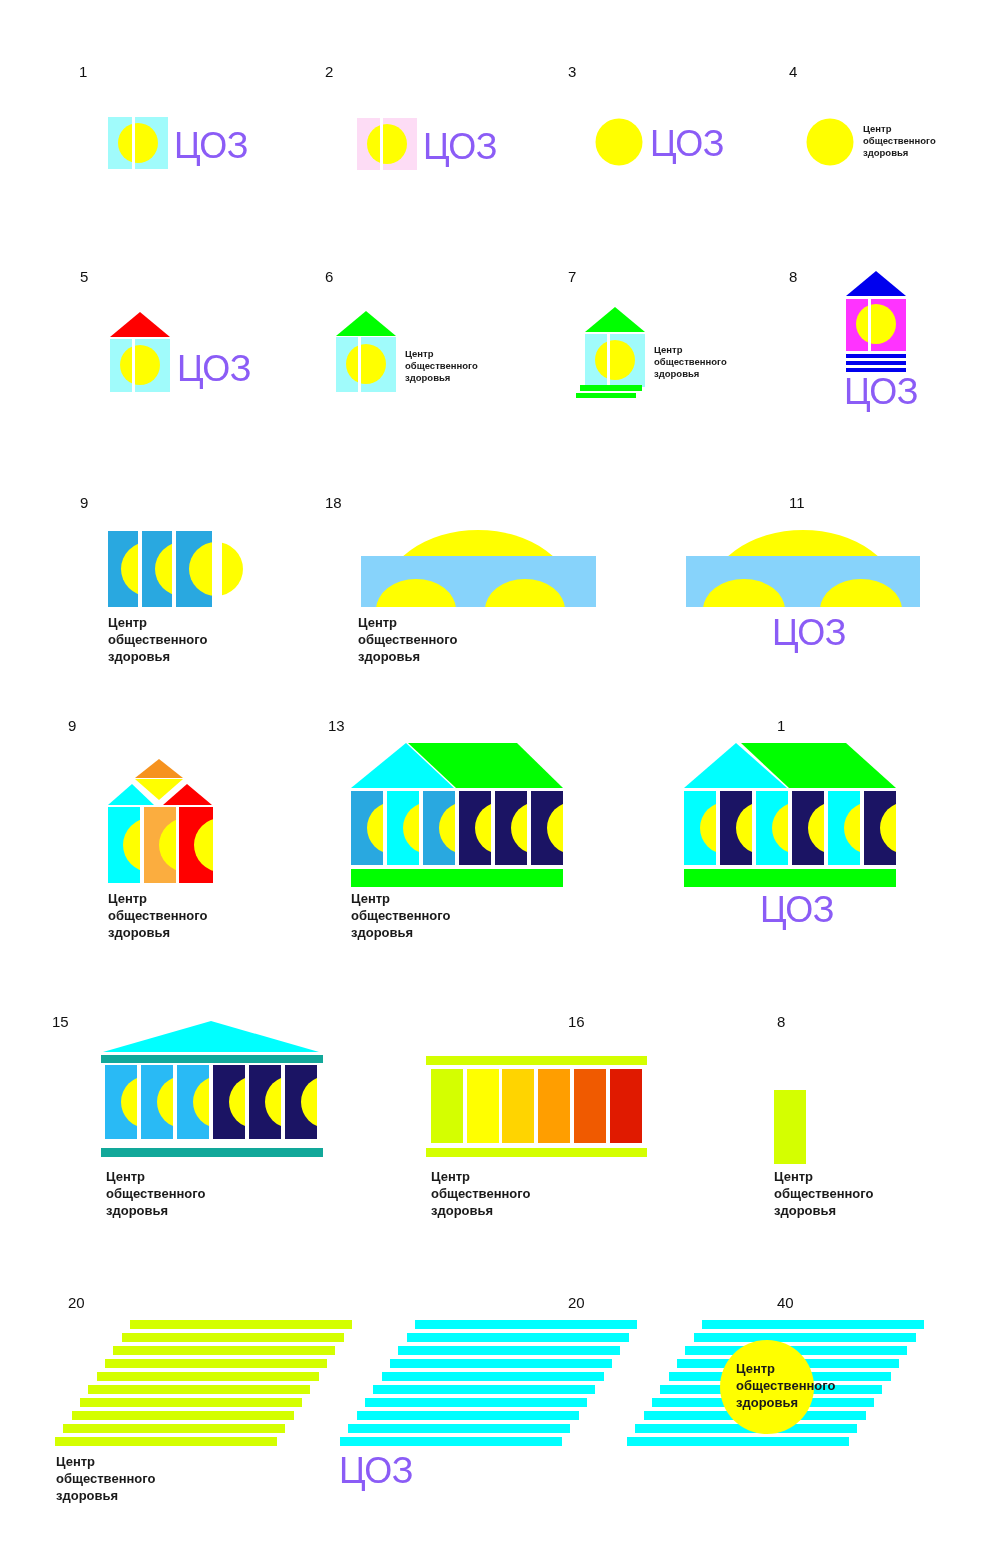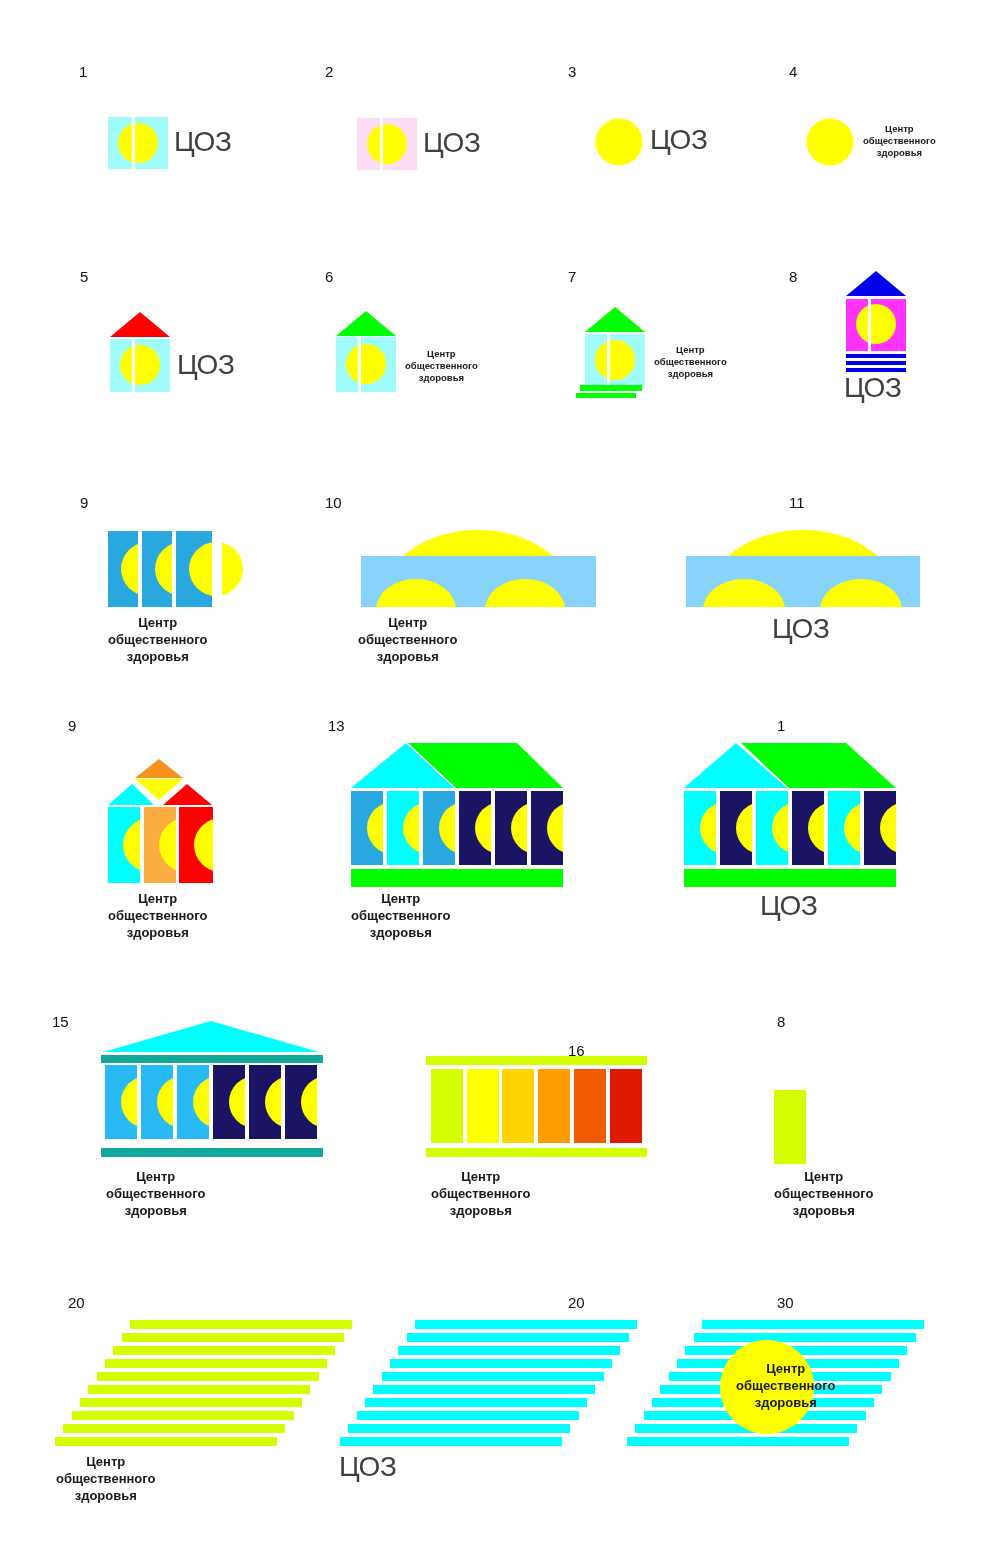--- a/index.html
+++ b/index.html
@@ -1,22 +1,22 @@
 <!DOCTYPE html>
 <html><head>
 <meta charset="utf-8">
 <style>
   html, body { margin: 0; padding: 0; background: #ffffff; }
   body { width: 1000px; height: 1565px; position: relative; overflow: hidden;
          font-family: "Liberation Sans", "DejaVu Sans", sans-serif; color: #111; }
   .num { position: absolute; font-size: 15px; color: #111; }
-  .abbr { position: absolute; font-size: 28px; letter-spacing: -0.5px; color: #404040; line-height: 1; }
+  .abbr { position: absolute; font-size: 36px; letter-spacing: -0.5px; color: #8b5cf6; line-height: 1; }
   .name { position: absolute; font-size: 13px; line-height: 17px; font-weight: bold; color: #1a1a1a; }
   .name.sm { font-size: 9.5px; line-height: 12px; }
-  .name span { display: block; text-align: center; }
+  .name span { display: block; }
   svg { position: absolute; overflow: visible; }
   .variant { position: absolute; }
 </style>
 </head>
 <body>
 
 <div class="variant">
   <div class="num" style="left:79px;top:63px">1</div>
   <svg style="left:108px;top:117px" width="60" height="52">
     <rect x="0" y="0" width="60" height="52" fill="#a0fbfb"></rect>
@@ -136,21 +136,21 @@
     <rect x="104" y="0" width="10" height="76" fill="#fff"></rect>
   </svg>
   <div class="name" style="left:108px;top:614px">
     <span>Центр</span>
       <span>общественного</span>
       <span>здоровья</span>
   </div>
 </div>
 
 <div class="variant">
-  <div class="num" style="left:325px;top:494px">10</div>
+  <div class="num" style="left:325px;top:494px">18</div>
   <svg style="left:361px;top:530px" width="235" height="77">
     <defs>
         <clipPath id="c10">
           <rect x="0" y="0" width="235" height="77"></rect>
         </clipPath>
       </defs>
     <ellipse cx="117" cy="70" rx="96" ry="70" fill="#ffff00" clip-path="url(#c10)"></ellipse>
     <rect x="0" y="26" width="235" height="51" fill="#87d3fb"></rect>
     <ellipse cx="55" cy="80" rx="40" ry="31" fill="#ffff00" clip-path="url(#c10)"></ellipse>
     <ellipse cx="164" cy="80" rx="40" ry="31" fill="#ffff00" clip-path="url(#c10)"></ellipse>
@@ -341,21 +341,21 @@
     <rect x="0" y="127" width="222" height="9" fill="#12a89a"></rect>
   </svg>
   <div class="name" style="left:106px;top:1168px">
     <span>Центр</span>
       <span>общественного</span>
       <span>здоровья</span>
   </div>
 </div>
 
 <div class="variant">
-  <div class="num" style="left:568px;top:1042px">16</div>
+  <div class="num" style="left:568px;top:1013px">16</div>
   <svg style="left:426px;top:1056px" width="221" height="102">
     <rect x="0" y="0" width="221" height="9" fill="#d4ff00"></rect>
     <rect x="5" y="13" width="32" height="74" fill="#d4ff00"></rect>
     <rect x="41" y="13" width="32" height="74" fill="#ffff00"></rect>
     <rect x="76" y="13" width="32" height="74" fill="#ffd400"></rect>
     <rect x="112" y="13" width="32" height="74" fill="#ff9e00"></rect>
     <rect x="148" y="13" width="32" height="74" fill="#f05a00"></rect>
     <rect x="184" y="13" width="32" height="74" fill="#e01a00"></rect>
     <rect x="0" y="92" width="221" height="9" fill="#d4ff00"></rect>
   </svg>
@@ -414,21 +414,21 @@
       <rect x="25" y="78" width="222" height="9"></rect>
       <rect x="17" y="91" width="222" height="9"></rect>
       <rect x="8" y="104" width="222" height="9"></rect>
       <rect x="0" y="117" width="222" height="9"></rect>
     </g>
   </svg>
   <div class="abbr" style="left:339px;top:1453px">ЦОЗ</div>
 </div>
 
 <div class="variant">
-  <div class="num" style="left:777px;top:1294px">30</div>
+  <div class="num" style="left:777px;top:1294px">40</div>
   <svg style="left:627px;top:1320px" width="297" height="130">
     <g fill="#00ffff">
       <rect x="75" y="0" width="222" height="9"></rect>
       <rect x="67" y="13" width="222" height="9"></rect>
       <rect x="58" y="26" width="222" height="9"></rect>
       <rect x="50" y="39" width="222" height="9"></rect>
       <rect x="42" y="52" width="222" height="9"></rect>
       <rect x="33" y="65" width="222" height="9"></rect>
       <rect x="25" y="78" width="222" height="9"></rect>
       <rect x="17" y="91" width="222" height="9"></rect>

